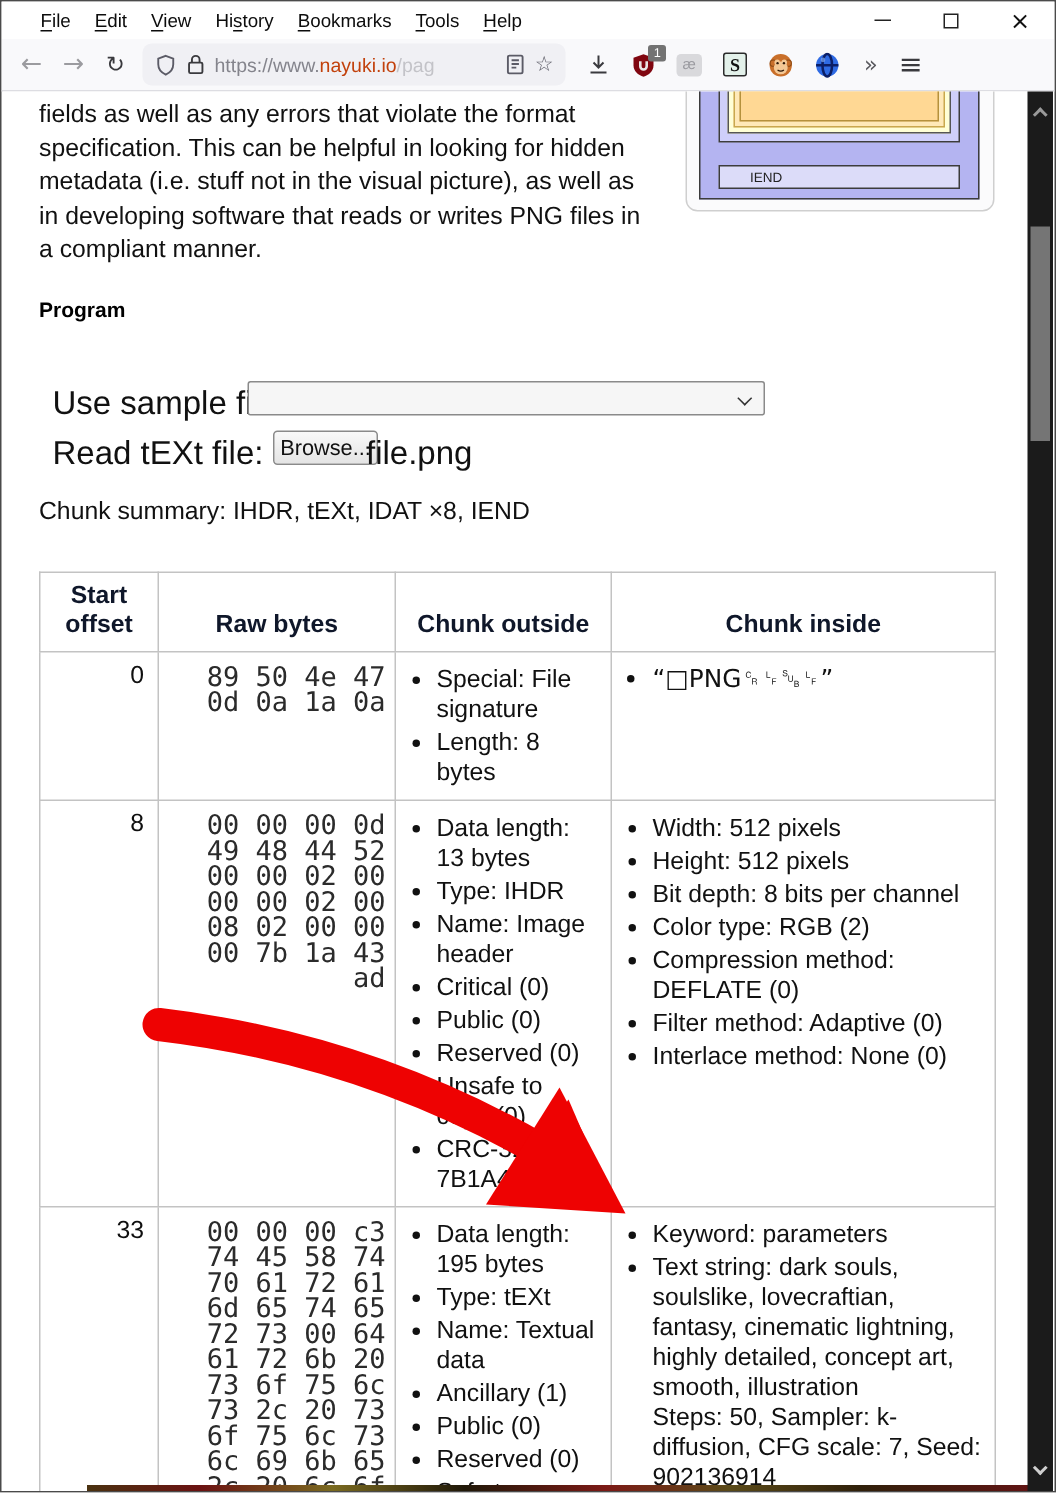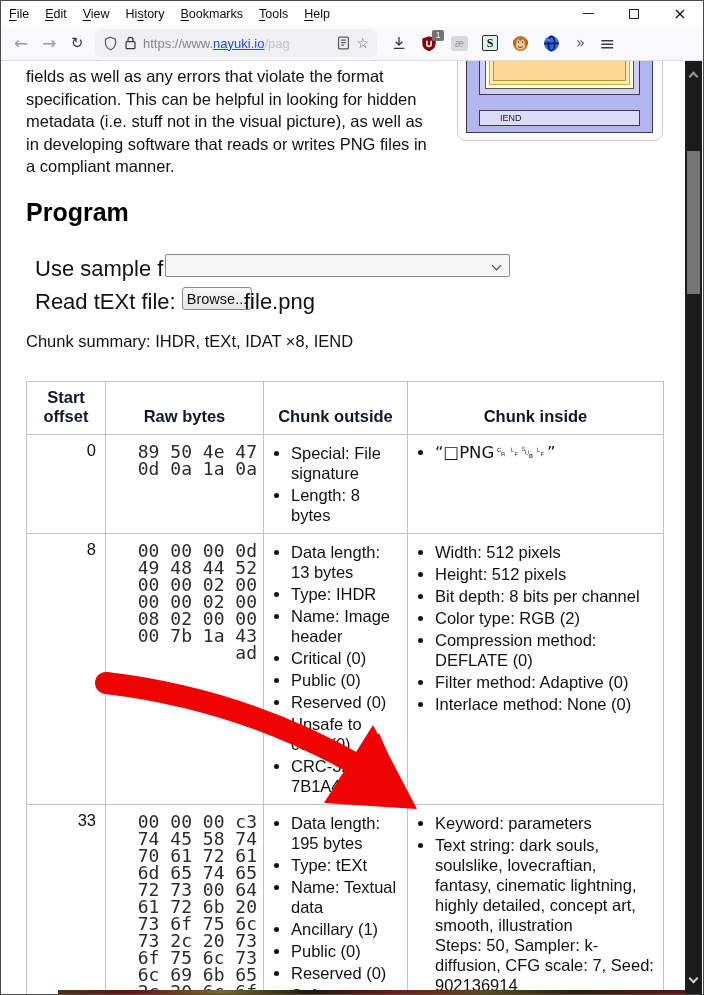--- a/index.html
+++ b/index.html
@@ -1,40 +1,40 @@
 <!DOCTYPE html>
 <html><head>
 <meta charset="utf-8">
 <style>
   html,body{margin:0;padding:0;background:#cfcfcf;}
   *{box-sizing:border-box;}
   .screen{position:relative;width:704px;height:995px;background:#fff;border:1px solid #4a4a4a;
     overflow:hidden;font-family:"Liberation Sans",sans-serif;color:#0f0f0f;}
   
   .menubar{position:absolute;top:0;left:0;right:0;height:25px;background:#ffffff;
-    display:flex;align-items:center;padding-left:0;font-size:12.5px;color:#0c0c0c;}
+    display:flex;align-items:center;padding-left:18px;font-size:12.5px;color:#0c0c0c;}
   .menu-item{padding:4px 8px;cursor:default;}
   .menu-item u{text-underline-offset:2px;}
   .wincontrols{position:absolute;top:0;right:0;height:25px;display:flex;}
   .winbtn{width:46px;height:25px;display:flex;align-items:center;justify-content:center;color:#111;}
   .min-glyph{display:inline-block;width:11px;border-top:1.4px solid #222;}
   .max-glyph{display:inline-block;width:10px;height:10px;border:1.4px solid #222;}
   .close-glyph{font-size:16px;line-height:1;font-family:"DejaVu Sans",sans-serif;}
   
   .toolbar{position:absolute;top:25px;left:0;right:0;height:35px;background:#f9f9fb;
     border-bottom:1px solid #dddde2;display:flex;align-items:center;padding:0 6px;}
   .navbtn{width:28px;height:28px;display:flex;align-items:center;justify-content:center;
     font-family:"DejaVu Sans",sans-serif;font-size:17px;}
   .nav-dim{color:#9b9b9f;}
   .nav-dark{color:#3a3a3e;font-size:15px;}
   .urlbar{width:282px;height:28px;background:#f0f0f4;border-radius:6px;display:flex;
     align-items:center;padding:0 8px;margin:0 4px;gap:6px;}
   .urltext{font-size:13px;white-space:nowrap;overflow:hidden;flex:1;}
   .url-dim{color:#84848c;}
-  .url-dark{color:#1d4ed8;text-decoration:underline;}
+  .url-dark{color:#c2410c;}
   .url-fade{color:#c3c3c8;}
   .ubicon{position:relative;}
   .badge{position:absolute;top:-5px;right:-7px;background:#737373;color:#fff;font-size:8.5px;
     padding:1px 3.5px;border-radius:2px;line-height:1.1;}
   .ext{display:flex;align-items:center;gap:14px;margin-left:10px;}
   .ae-box{width:17px;height:15px;background:#d9d9dc;border-radius:3px;color:#9a9aa0;
     font-size:10px;display:flex;align-items:center;justify-content:center;}
   .s-box{width:16px;height:16px;background:#e3f1ea;border:1px solid #2b2b2b;border-radius:2px;
     color:#111;font-family:"Liberation Serif",serif;font-weight:bold;font-size:12px;
     display:flex;align-items:center;justify-content:center;}
@@ -46,21 +46,21 @@
   
   .fig-frame{position:absolute;left:455px;top:-22px;width:206px;height:102px;background:#fbfbfc;
     border:1px solid #cfcfcf;border-radius:8px;}
   .fig-purple{position:absolute;left:464px;top:-22px;width:187px;height:94px;background:#b4b4f1;border:1px solid #3c3c3c;}
   .fig-light{position:absolute;left:477px;top:-22px;width:161px;height:56px;background:#cfcffa;border:1px solid #3c3c3c;}
   .fig-nest1{position:absolute;left:483px;top:-22px;width:149px;height:50px;background:#ffffd6;border:1px solid #555;}
   .fig-nest2{position:absolute;left:3px;top:0px;right:3px;bottom:3px;background:#ffe9b8;border:1px solid #c9a84e;}
   .fig-nest3{position:absolute;left:3px;top:0px;right:3px;bottom:3px;background:#ffd894;border:1px solid #b5913c;}
   .fig-iend{position:absolute;left:477px;top:49px;width:161px;height:16px;background:#dcdcf9;border:1px solid #3c3c3c;
     font-size:9px;color:#222;display:flex;align-items:center;padding-left:20px;}
-  .h2{position:absolute;left:24px;top:137px;font-size:25px;font-weight:bold;color:#000;}
+  .h2{position:absolute;left:24px;top:137px;font-size:14px;font-weight:bold;color:#000;}
   .flabel{position:absolute;font-size:22px;color:#111;}
   .selectbox{position:absolute;left:163px;top:193px;width:345px;height:23px;background:#f6f6f6;
     border:1px solid #8a8a8a;border-radius:2px;}
   .sel-chev{position:absolute;right:9px;top:7px;width:7px;height:7px;border-left:1.6px solid #333;
     border-bottom:1.6px solid #333;transform:rotate(-45deg);}
   .browsebtn{position:absolute;left:163px;top:226px;width:70px;height:23px;border:1px solid #8a8a8a;
     border-radius:3px;background:linear-gradient(#f9f9f9,#e4e4e4);font-size:14.5px;color:#111;
     display:flex;align-items:center;justify-content:center;margin-left:17px;}
   .summary{position:absolute;left:24px;top:271px;font-size:16.5px;color:#111;}
   

